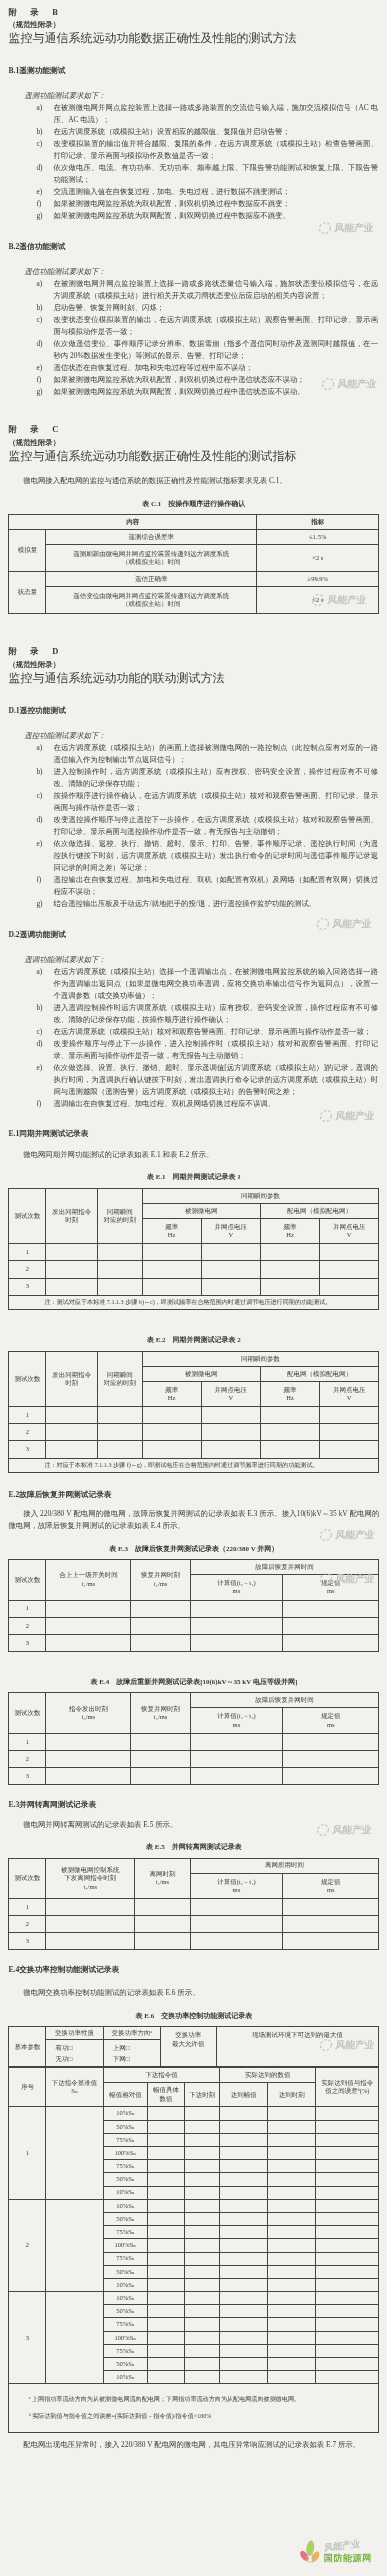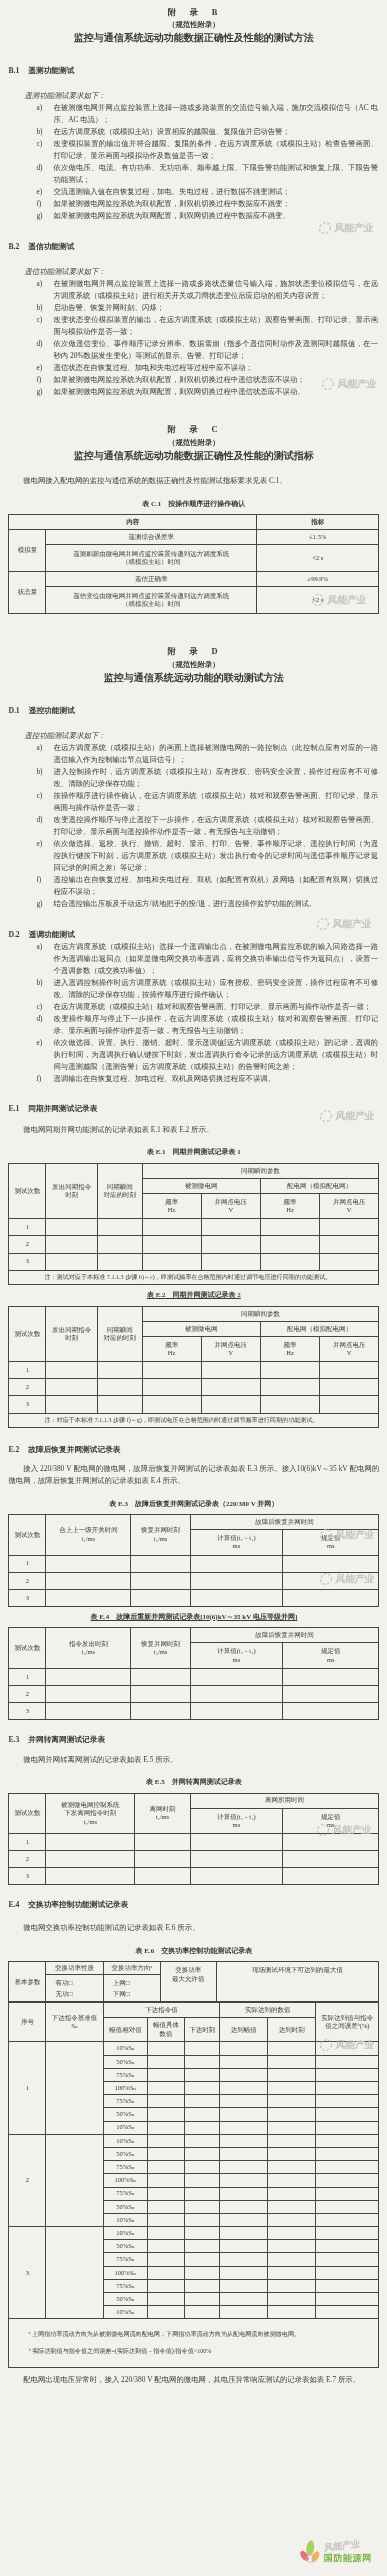--- a/index.html
+++ b/index.html
@@ -4,27 +4,27 @@
 <style>
   html,body{margin:0;padding:0;background:#dcdcda;}
   .page{
     position:relative;width:387px;height:2576px;margin:0 auto;
     background:#f2f1ee;color:#3b3a38;overflow:hidden;
     font-family:"Liberation Serif","DejaVu Serif",serif;
     font-size:7.4px;line-height:12px;
   }
   .content{padding:6.5px 7.7px 0 8.4px;}
   
-  .app-block{text-align:center;}
+  .app-block{}
   .app-title{font-weight:bold;font-size:8.4px;letter-spacing:2.6px;}
   .app-sub{font-weight:bold;font-size:7.4px;margin-top:0.6px;}
-  .app-head{font-weight:bold;font-size:10px;margin-top:1.3px;}
+  .app-head{font-weight:normal;font-size:12px;margin-top:1.3px;}
   
   .sec-head{font-weight:bold;font-size:7.7px;margin-top:19.4px;}
-  .sec-head .sec-num{margin-right:9px;}
+  .sec-head .sec-num{}
   
   .intro{margin-top:13px;margin-left:16px;font-style:italic;}
   .item{display:flex;margin-left:28px;margin-right:1.3px;}
   .item-label{flex:0 0 17px;}
   .item-text{flex:1;text-align:justify;}
   .para{margin-top:13px;text-indent:2em;text-align:justify;}
   
   .tbl-caption{text-align:center;font-weight:bold;font-size:7px;margin-top:10.3px;margin-bottom:4.5px;}
   table{width:100%;border-collapse:collapse;table-layout:fixed;}
   th,td{
@@ -48,21 +48,21 @@
   .wm-bottom{position:absolute;left:298px;top:2539px;display:flex;align-items:flex-start;gap:1.3px;pointer-events:none;}
   .wm-b-texts{display:flex;flex-direction:column;}
   .wm-b-gray{color:#c3c2bf;font-family:"Liberation Sans","DejaVu Sans",sans-serif;font-weight:bold;font-size:9px;transform:rotate(-7deg) skewX(-6deg);}
   .wm-b-green{color:#79b541;font-family:"Liberation Sans","DejaVu Sans",sans-serif;font-weight:bold;font-size:9px;letter-spacing:0.6px;margin-top:1.3px;}
   
   .mt-b1{margin-top:20.7px;}
   .mt-appC{margin-top:26px;}
   .mt-appD{margin-top:32px;}
   .mt-appE{margin-top:15.5px;}
   .mt-sec{margin-top:18px;}
-  .mt-cap2{margin-top:4px;text-decoration:underline;}
+  .mt-cap2{margin-top:24px;}
 </style>
 </head>
 <body>
 
 <div class="page">
 
   <div class="wm" style="left:318px;top:221px">
     <svg width="14" height="14" viewBox="0 0 22 22">
         <circle cx="11" cy="11" r="8.5" fill="none" stroke="#c7c6c3" stroke-width="2" stroke-dasharray="4 3"></circle>
       </svg>
@@ -280,35 +280,36 @@
         <span class="item-text">遥控输出在自恢复过程、加电和失电过程、双机（如配置有双机）及网络（如配置有双网）切换过程应不误动；</span>
       </div>
     <div class="item">
         <span class="item-label">g)</span>
         <span class="item-text">结合遥控输出压板及手动远方/就地把手的投/退，进行遥控操作监护功能的测试。</span>
       </div>
 
     <div class="sec-head">
       <span class="sec-num">D.2</span><span>遥调功能测试</span>
     </div>
+    <div class="intro">遥调功能测试要求如下：</div>
     <div class="item">
         <span class="item-label">a)</span>
         <span class="item-text">在远方调度系统（或模拟主站）选择一个遥调输出点，在被测微电网监控系统的输入回路选择一路作为遥调输出返回点（如果是微电网交换功率遥调，应将交换功率输出信号作为返回点），设置一个遥调参数（或交换功率值）；</span>
       </div>
     <div class="item">
         <span class="item-label">b)</span>
         <span class="item-text">进入遥调控制操作时远方调度系统（或模拟主站）应有授权、密码安全设置，操作过程应有不可修改、清除的记录保存功能，按操作顺序进行操作确认；</span>
       </div>
     <div class="item">
         <span class="item-label">c)</span>
         <span class="item-text">在远方调度系统（或模拟主站）核对和观察告警画面、打印记录、显示画面与操作动作是否一致；</span>
       </div>
     <div class="item">
         <span class="item-label">d)</span>
-        <span class="item-text">改变操作顺序与停止下一步操作，在远方调度系统（或模拟主站）核对和观察告警画面、打印记录、显示画面与操作动作是否一致，有无报告与主动撤销；</span>
+        <span class="item-text">改变操作顺序与停止下一步操作，进入控制操作时（或模拟主站）核对和观察告警画面、打印记录、显示画面与操作动作是否一致，有无报告与主动撤销；</span>
       </div>
     <div class="item">
         <span class="item-label">e)</span>
         <span class="item-text">依次做选择、设置、执行、撤销、超时、显示遥调值[远方调度系统（或模拟主站）]的记录，遥调的执行时间，为遥调执行确认键按下时刻，发出遥调执行命令记录的远方调度系统（或模拟主站）时间与遥测越限（遥测告警）远方调度系统（或模拟主站）的告警时间之差；</span>
       </div>
     <div class="item">
         <span class="item-label">f)</span>
         <span class="item-text">遥调输出在自恢复过程、加电过程、双机及网络切换过程应不误调。</span>
       </div>
 

